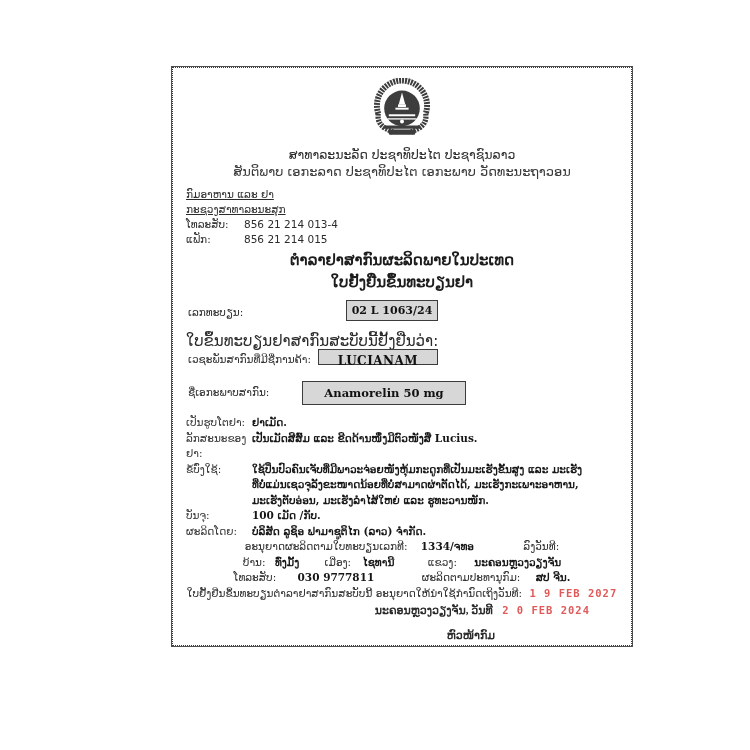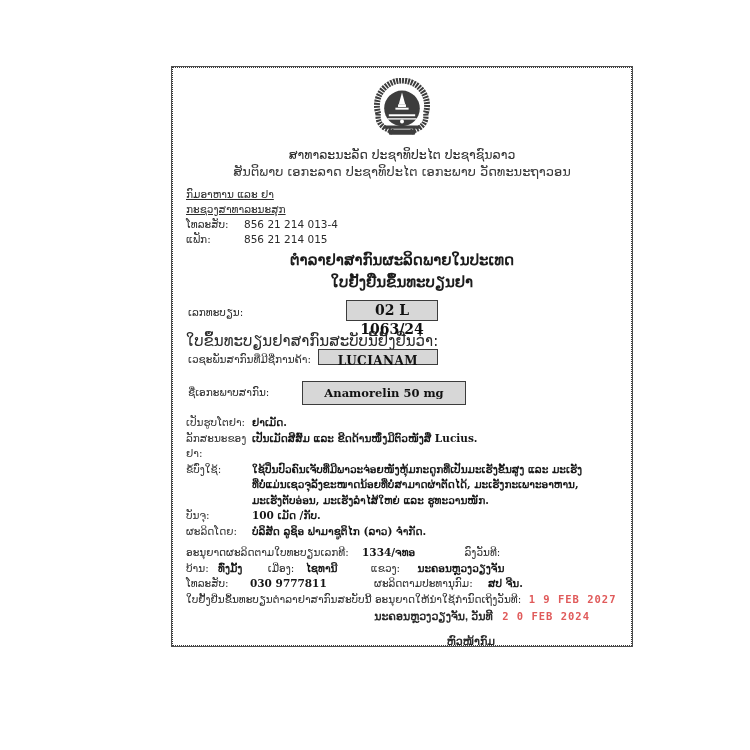--- a/index.html
+++ b/index.html
@@ -23,27 +23,27 @@
   .field-row .lbl{position:absolute;left:2px;top:6px;}
   .gbox{position:absolute;box-sizing:border-box;background:#d7d7d7;border:1px solid #3c3c3c;
         text-align:center;font-weight:bold;font-family:"DejaVu Serif","Liberation Serif",serif;
         color:#111;}
   .certify-line{font-size:15px;margin-top:6px;margin-bottom:1px;}
   .details{margin-top:8px;font-size:10.5px;line-height:15.5px;}
   .drow{display:flex;}
   .drow .dlbl{flex:0 0 66px;color:#333;}
   .drow .dval{font-weight:bold;font-family:"DejaVu Serif","Liberation Serif",serif;color:#161616;}
   .ind-lines div{font-weight:bold;font-family:"DejaVu Serif","Liberation Serif",serif;color:#161616;}
-  .meta{font-size:10.5px;line-height:15.5px;margin-top:6px;}
+  .meta{font-size:10.5px;line-height:15.5px;margin-top:0;text-align:center;}
   .meta b{font-family:"DejaVu Serif","Liberation Serif",serif;color:#161616;}
   .sp{display:inline-block;}
   .red-stamp-date{color:#e05a5a;font-weight:bold;letter-spacing:1px;
                   font-family:"DejaVu Sans Mono","Liberation Mono",monospace;font-size:10.5px;}
   .place-block{text-align:right;margin-top:3px;padding-right:28px;font-size:11px;}
-  .place-line b{font-family:Liberation Sans, sans-serif;}
+  .place-line b{font-family:Liberation Serif, serif;}
   .position-line{padding-right:95px;margin-top:12px;font-weight:bold;font-size:11px;
                  font-family:"DejaVu Serif","Liberation Serif",serif;}
 </style>
 </head>
 <body>
 
 <div class="canvas">
   <div class="frame">
     <div class="frame-inner">
 
@@ -80,21 +80,21 @@
         <p class="org-line"><span class="tel-label">ແຟັກ:</span><span>856 21 214 015</span></p>
       </div>
 
       <div class="center doc-title">
         <div>ຕຳລາຢາສາກົນຜະລິດພາຍໃນປະເທດ</div>
         <div>ໃບຢັ້ງຢືນຂຶ້ນທະບຽນຢາ</div>
       </div>
 
       <div class="field-row" style="margin-top:7px;">
         <span class="lbl">ເລກທະບຽນ:</span>
-        <span class="gbox" style="left:160px;top:0;width:92px;height:21px;line-height:19px;font-size:14px;">02 L 1063/24</span>
+        <span class="gbox" style="left:160px;top:0;width:92px;height:21px;line-height:19px;font-size:11px;">02 L 1063/24</span>
       </div>
 
       <div class="certify-line">ໃບຂຶ້ນທະບຽນຢາສາກົນສະບັບນີ້ຢັ້ງຢືນວ່າ:</div>
 
       <div class="field-row">
         <span class="lbl" style="top:2px;">ເວຊະພັນສາກົນທີ່ມີຊື່ການຄ້າ:</span>
         <span class="gbox" style="left:132px;top:-2px;width:120px;height:16px;line-height:22px;font-size:12px;letter-spacing:0.5px;">LUCIANAM</span>
       </div>
 
       <div class="field-row" style="height:30px;">

